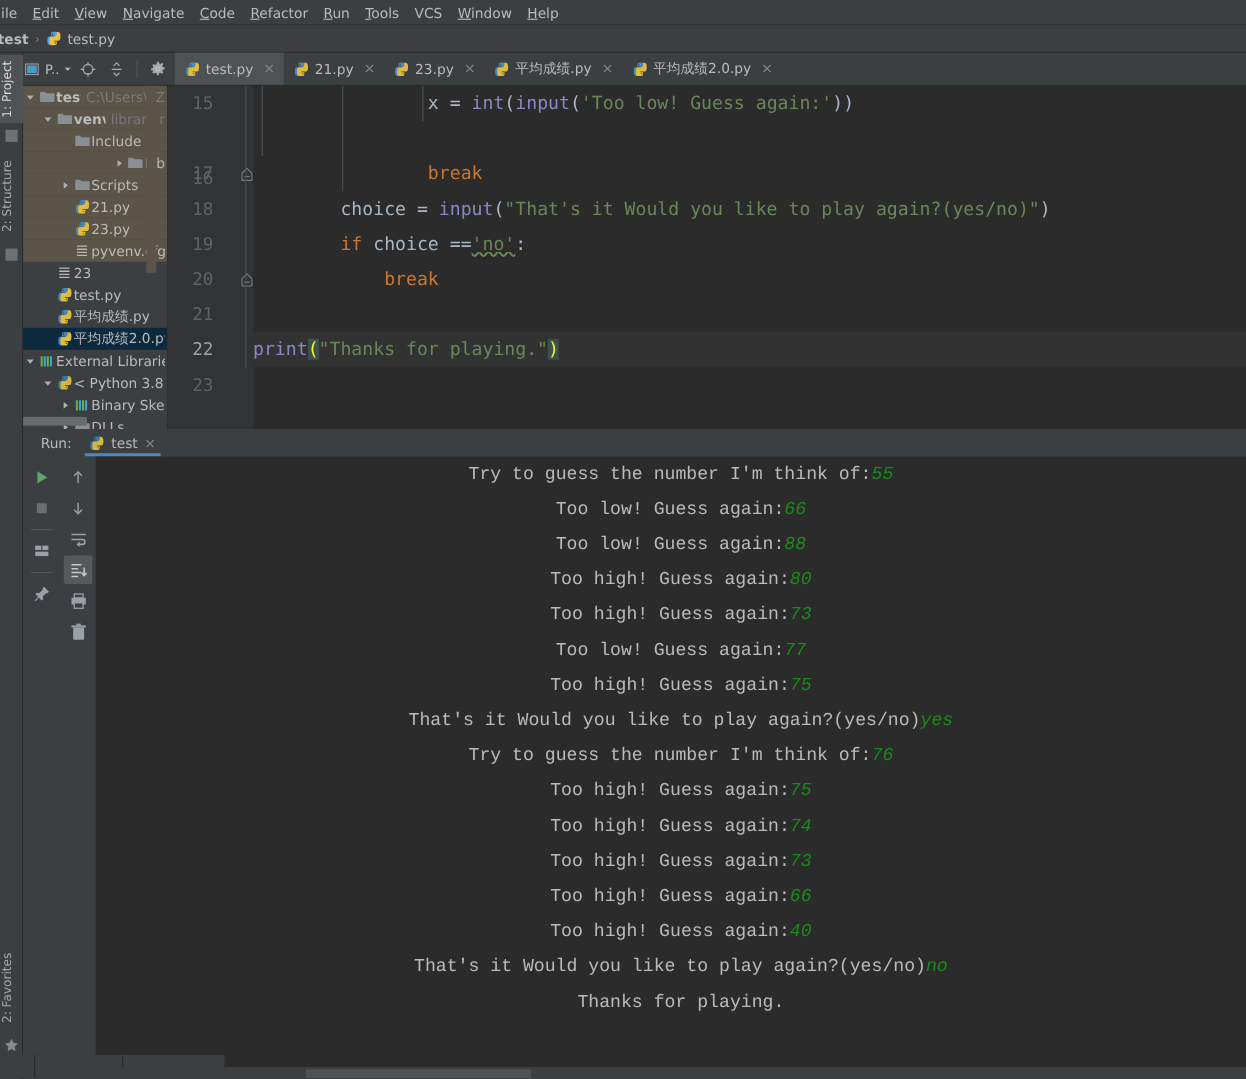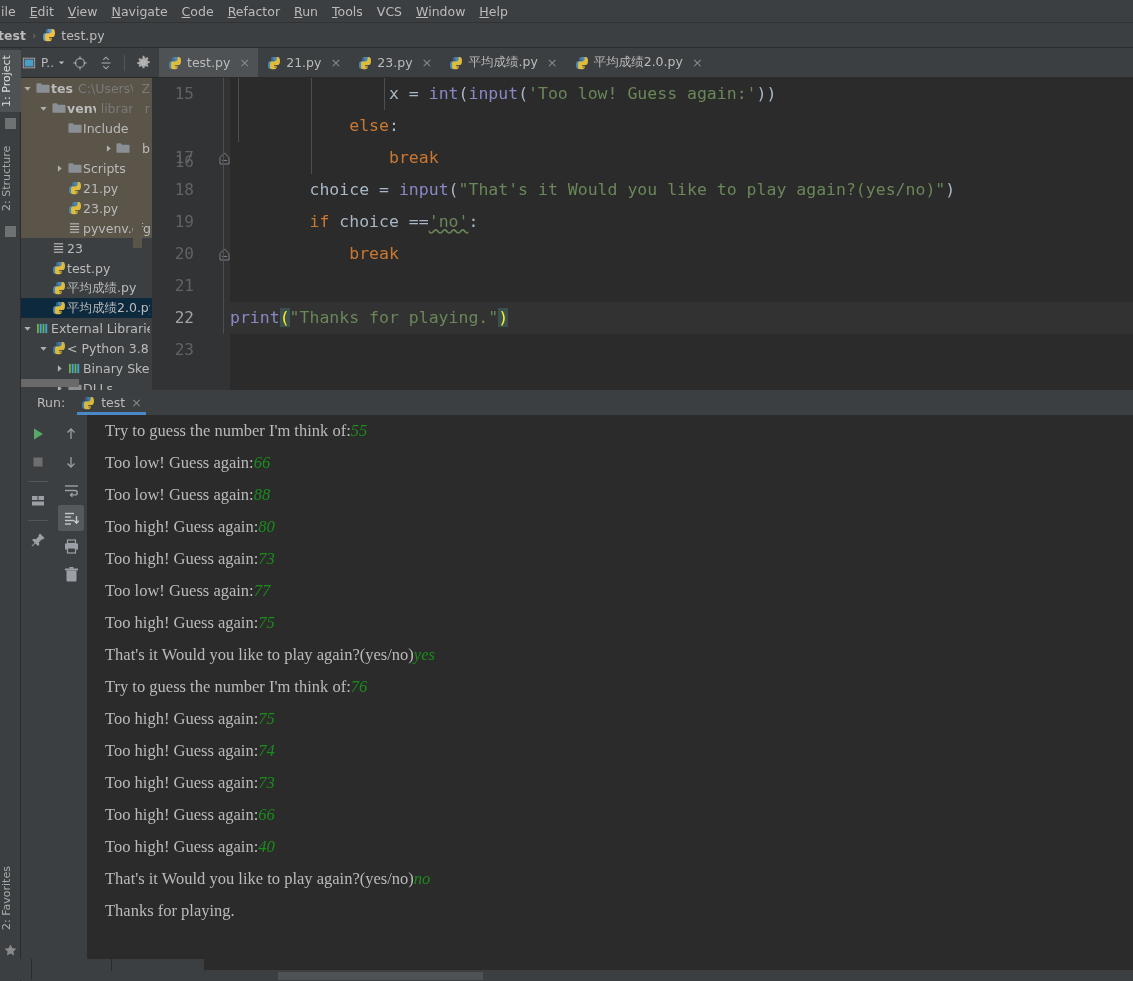--- a/index.html
+++ b/index.html
@@ -168,22 +168,22 @@
     border-radius: 2px;
   }
   .rt-btn.on { background: #55595b; }
   .rt-div { width: 20px; height: 1px; background: #555; margin: 4px 0; }
   .console {
     position: absolute; left: 66px; top: 25px; width: 1046px; height: 555px;
     background: #2b2b2b; overflow: hidden;
   }
   .coline {
     height: 32px; line-height: 32px; padding-left: 18px;
-    font-family: Liberation Serif, serif;
-    font-size: 16.5px; color: #bbbbbb; white-space: pre;
+    font-family: Liberation Mono, monospace;
+    font-size: 16.5px; color: #bbbbbb; white-space: pre; text-align: center;
   }
   .inp { color: #1a8c1a; font-style: italic; }
   .console-hscroll {
     position: absolute; left: 66px; top: 971px; width: 1067px; height: 10px;
     background: #3c3f41;
   }
   .console-hscroll .thumb {
     position: absolute; left: 212px; top: 1px; width: 205px; height: 8px; background: #4e5254;
   }
   .bottomstrip {
@@ -548,21 +548,20 @@
             <line x1="3" y1="8.5" x2="8" y2="8.5" stroke="#7a7d80" stroke-width="1"></line>
           </svg>
         </div>
         <div class="lnum" style="top: 192px;">21</div>
         <div class="lnum cur" style="top: 224px;">22</div>
         <div class="lnum" style="top: 256px;">23</div>
         <div style="position: absolute; left: 71px; top: 0px; width: 1px; height: 256px; background: rgb(77, 80, 82);"></div>
       </div>
     <div class="code-area" id="codearea">
         <div class="cline" style="top: 0px;"><span class="punc">                </span><span class="punc">x</span><span class="punc"> = </span><span class="bif">int</span><span class="punc">(</span><span class="bif">input</span><span class="punc">(</span><span class="str">'Too low! Guess again:'</span><span class="punc">))</span></div>
-        <div class="cline" style="top: 32px;"><span class="punc">            </span><span class="kw">else</span><span class="punc">:</span></div>
         <div class="cline" style="top: 64px;"><span class="punc">                </span><span class="kw">break</span></div>
         <div class="cline" style="top: 96px;"><span class="punc">        </span><span class="punc">choice</span><span class="punc"> = </span><span class="bif">input</span><span class="punc">(</span><span class="str">"That's it Would you like to play again?(yes/no)"</span><span class="punc">)</span></div>
         <div class="cline" style="top: 128px;"><span class="punc">        </span><span class="kw">if</span><span class="punc"> choice ==</span><span class="str typo">'no'</span><span class="punc">:</span></div>
         <div class="cline" style="top: 160px;"><span class="punc">            </span><span class="kw">break</span></div>
         <div class="cline" style="top: 192px;">&nbsp;</div>
         <div class="cline current" style="top: 224px;"><span class="bif">print</span><span class="brmatch">(</span><span class="str">"Thanks for playing."</span><span class="brmatch">)</span></div>
         <div class="cline" style="top: 256px;">&nbsp;</div>
         <div class="indent-guide" style="left: 8px; top: 0px; height: 64px;"></div>
         <div class="indent-guide" style="left: 81px; top: 0px; height: 96px;"></div>
         <div class="indent-guide" style="left: 154px; top: 0px; height: 32px;"></div>

